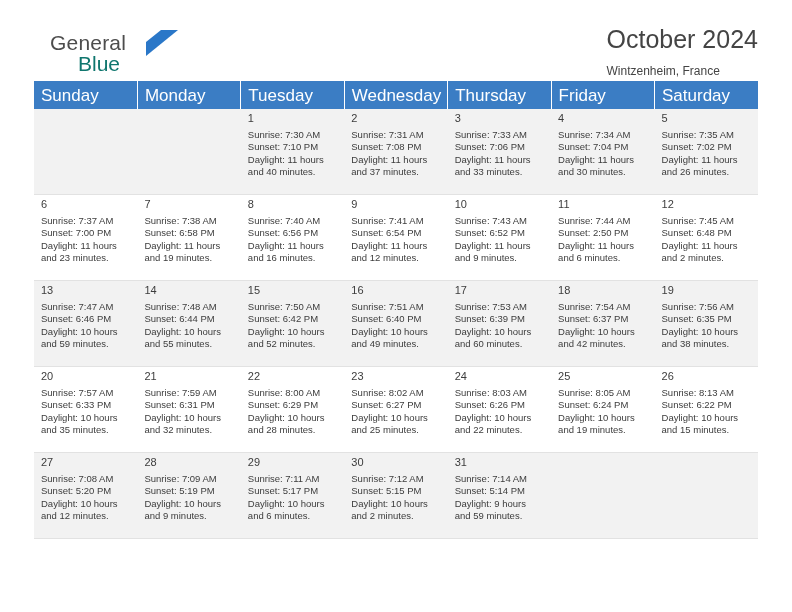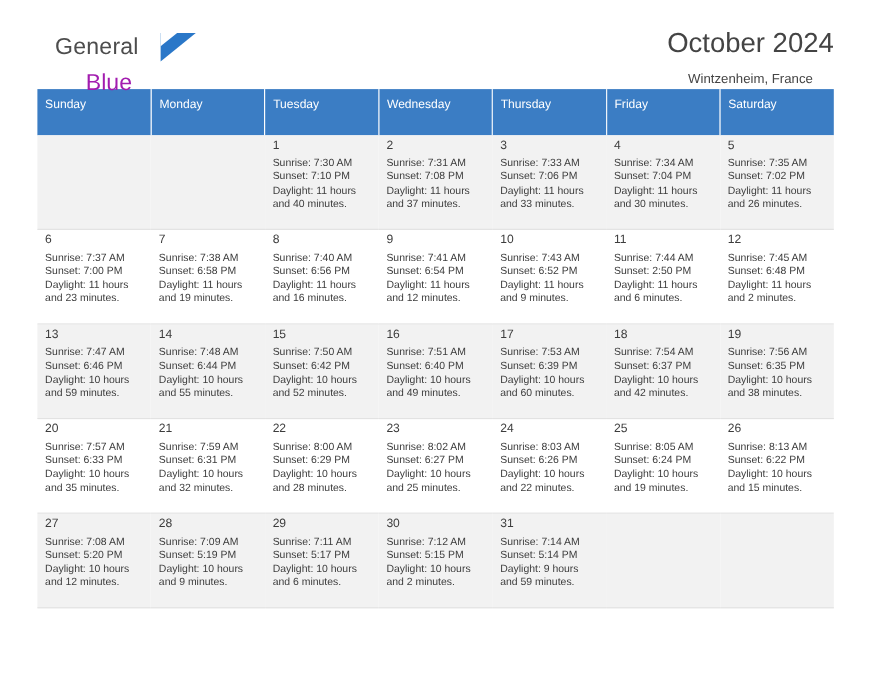--- a/index.html
+++ b/index.html
@@ -32,23 +32,23 @@
     top: 32px;
     line-height: 1;
   }
   .logo-general {
     font-size: 21px;
     color: #4d4d4d;
     letter-spacing: .2px;
   }
   .logo-blue {
     font-size: 21px;
-    color: #a21caf;
+    color: #0f766e;
     display: block;
-    margin-top: 12px;
+    margin-top: 0;
     margin-left: 28px;
   }
   .logo-flag {
     position: absolute;
     left: 96px;
     top: -2px;
     width: 0;
     height: 0;
     border-left: 32px solid #2a77c8;
     border-bottom: 26px solid transparent;
@@ -59,21 +59,21 @@
     top: -2px;
     width: 0;
     height: 0;
     border-left: 15px solid #ffffff;
     border-bottom: 12px solid transparent;
   }
   .title-block {
     position: absolute;
     right: 0;
     top: 26px;
-    text-align: center;
+    text-align: left;
   }
   .month-title {
     font-size: 25px;
     color: #444444;
     line-height: 1.1;
   }
   .location {
     font-size: 12px;
     color: #444444;
     margin-top: 10px;
@@ -81,24 +81,24 @@
   
   table.calendar {
     border-collapse: collapse;
     width: 724px;
     table-layout: fixed;
     margin-top: 9px;
   }
   table.calendar th {
     background: #3b7dc4;
     color: #ffffff;
-    font-size: 11px;
+    font-size: 17px;
     font-weight: normal;
     text-align: left;
-    padding: 5px 0 19px 7px;
+    padding: 5px 0 3px 7px;
     height: 18px;
     border-right: 1px solid #ffffff;
   }
   table.calendar th:last-child { border-right: none; margin-top: 12px; }
   table.calendar td {
     vertical-align: top;
     height: 78px;
     padding: 3px 6px 4px 7px;
     border-bottom: 1px solid #e2e2e2;
     font-size: 9.5px;

